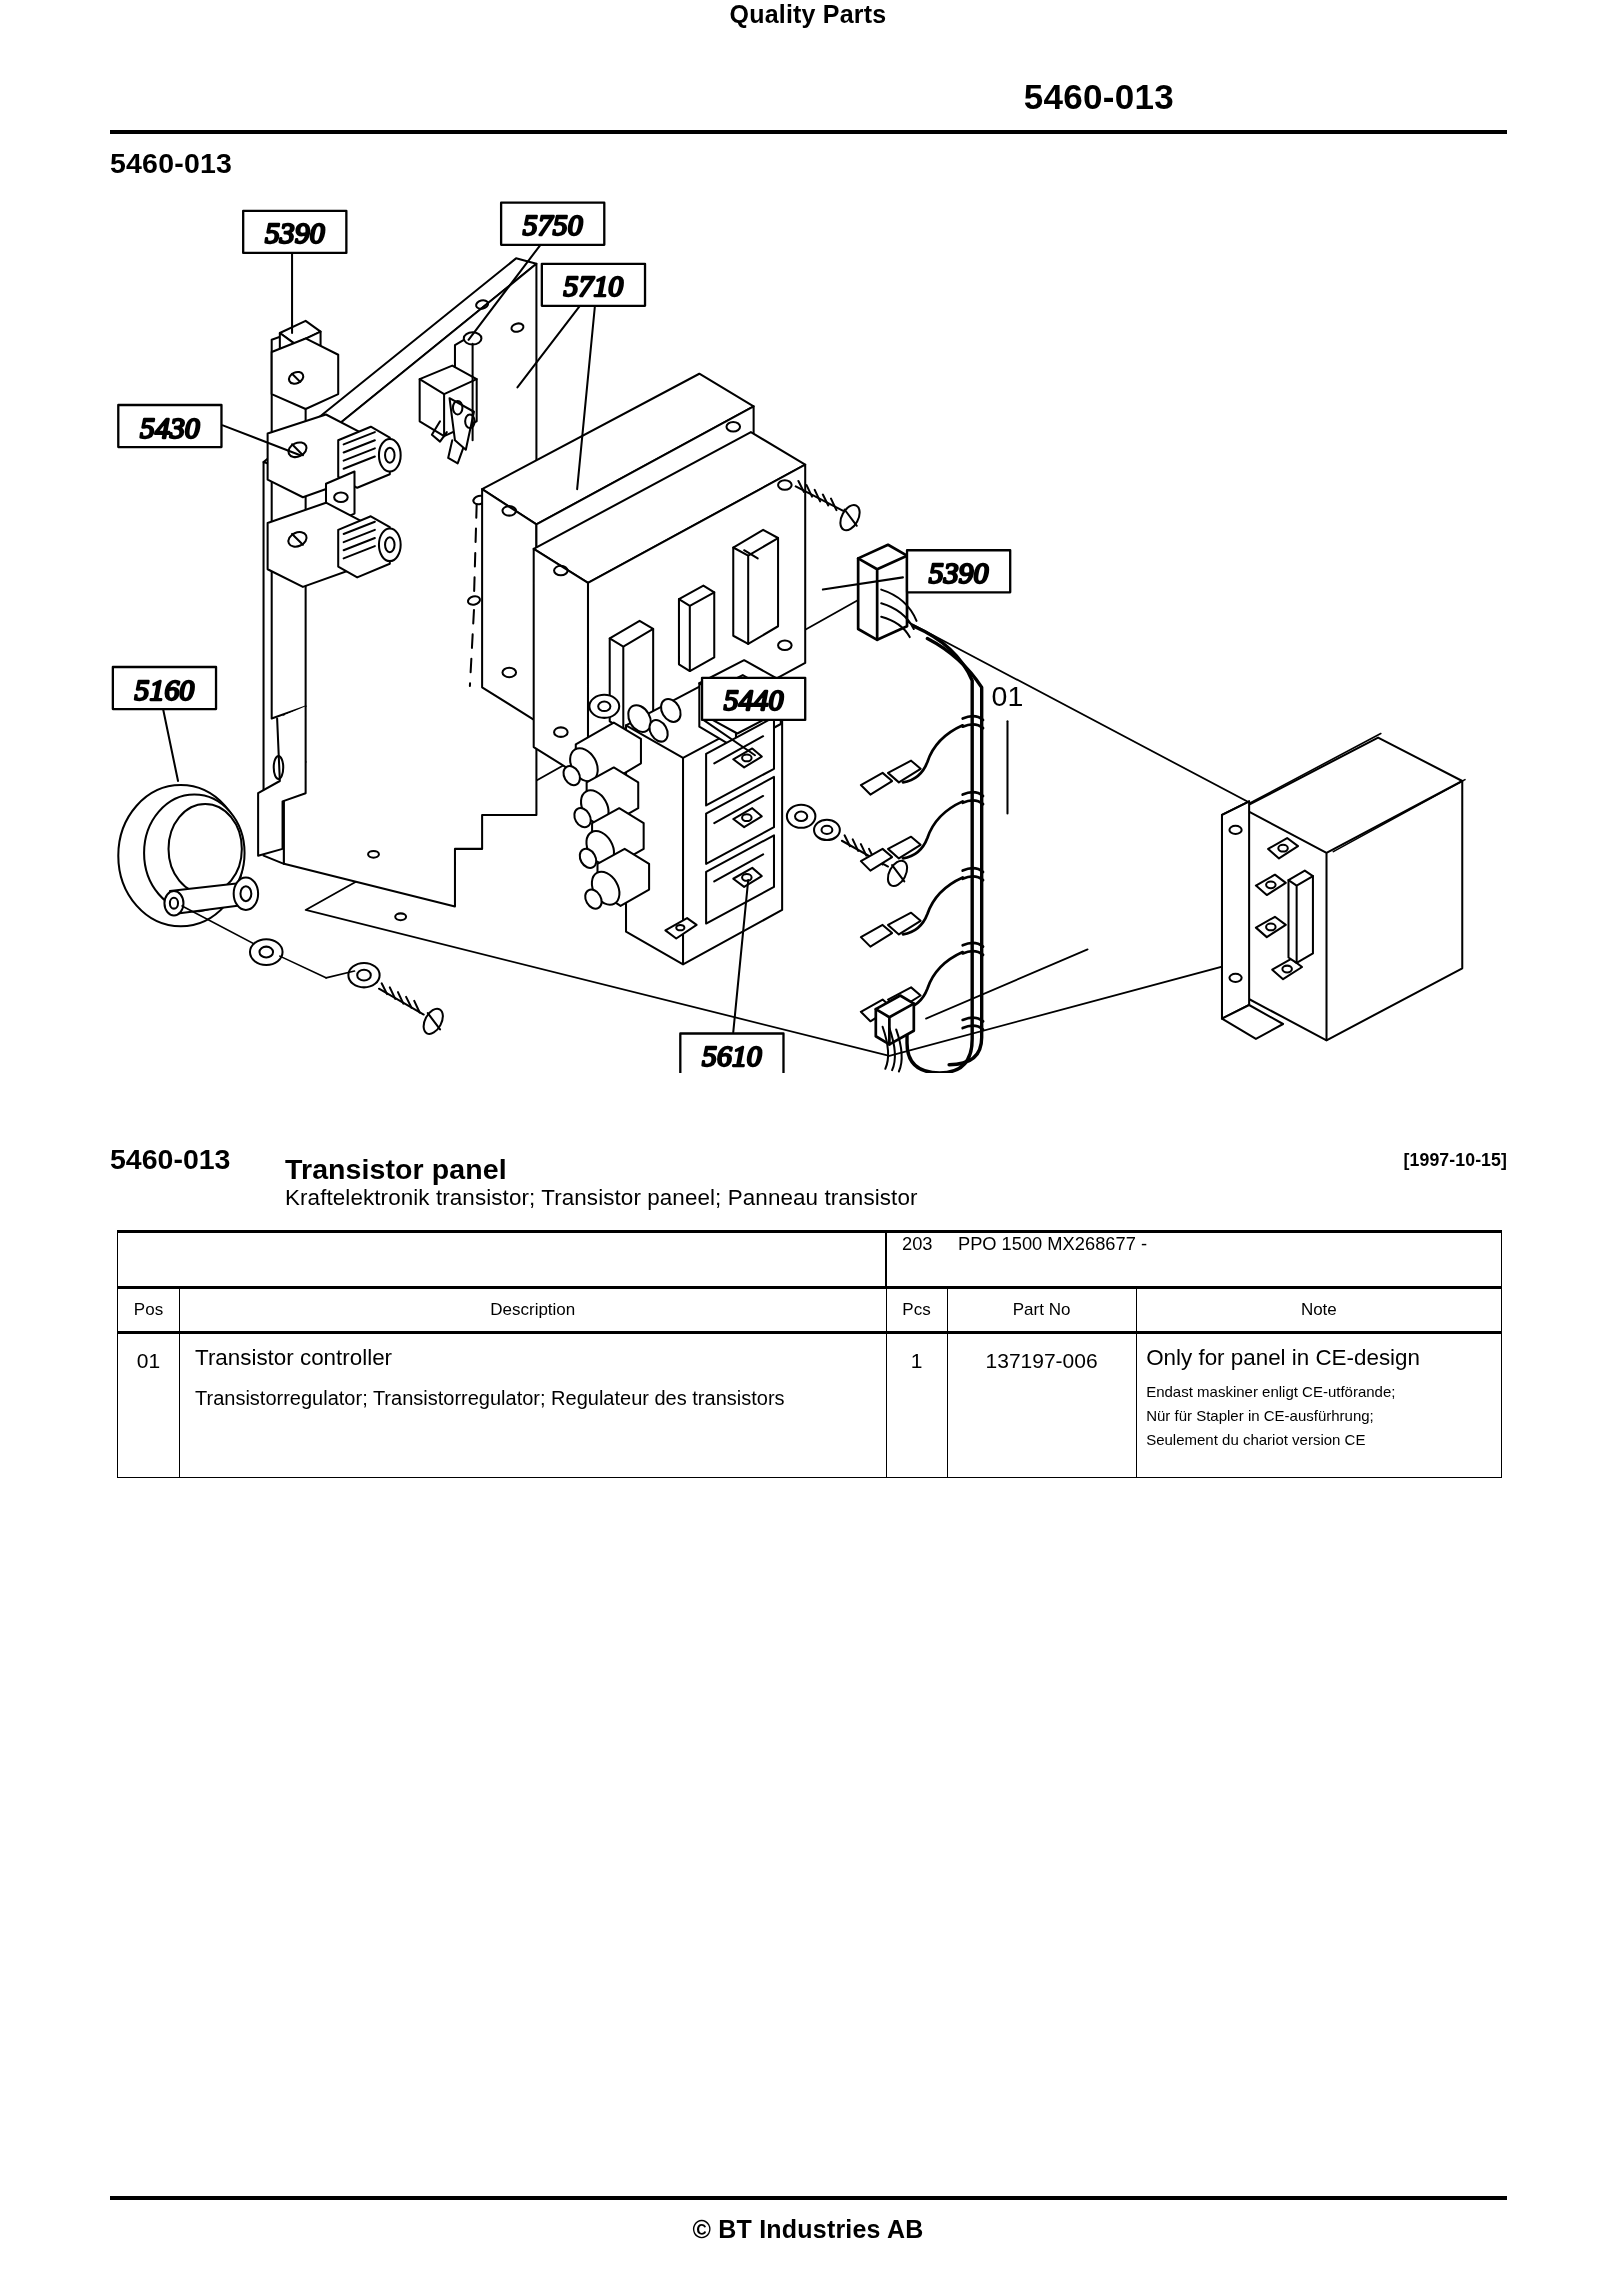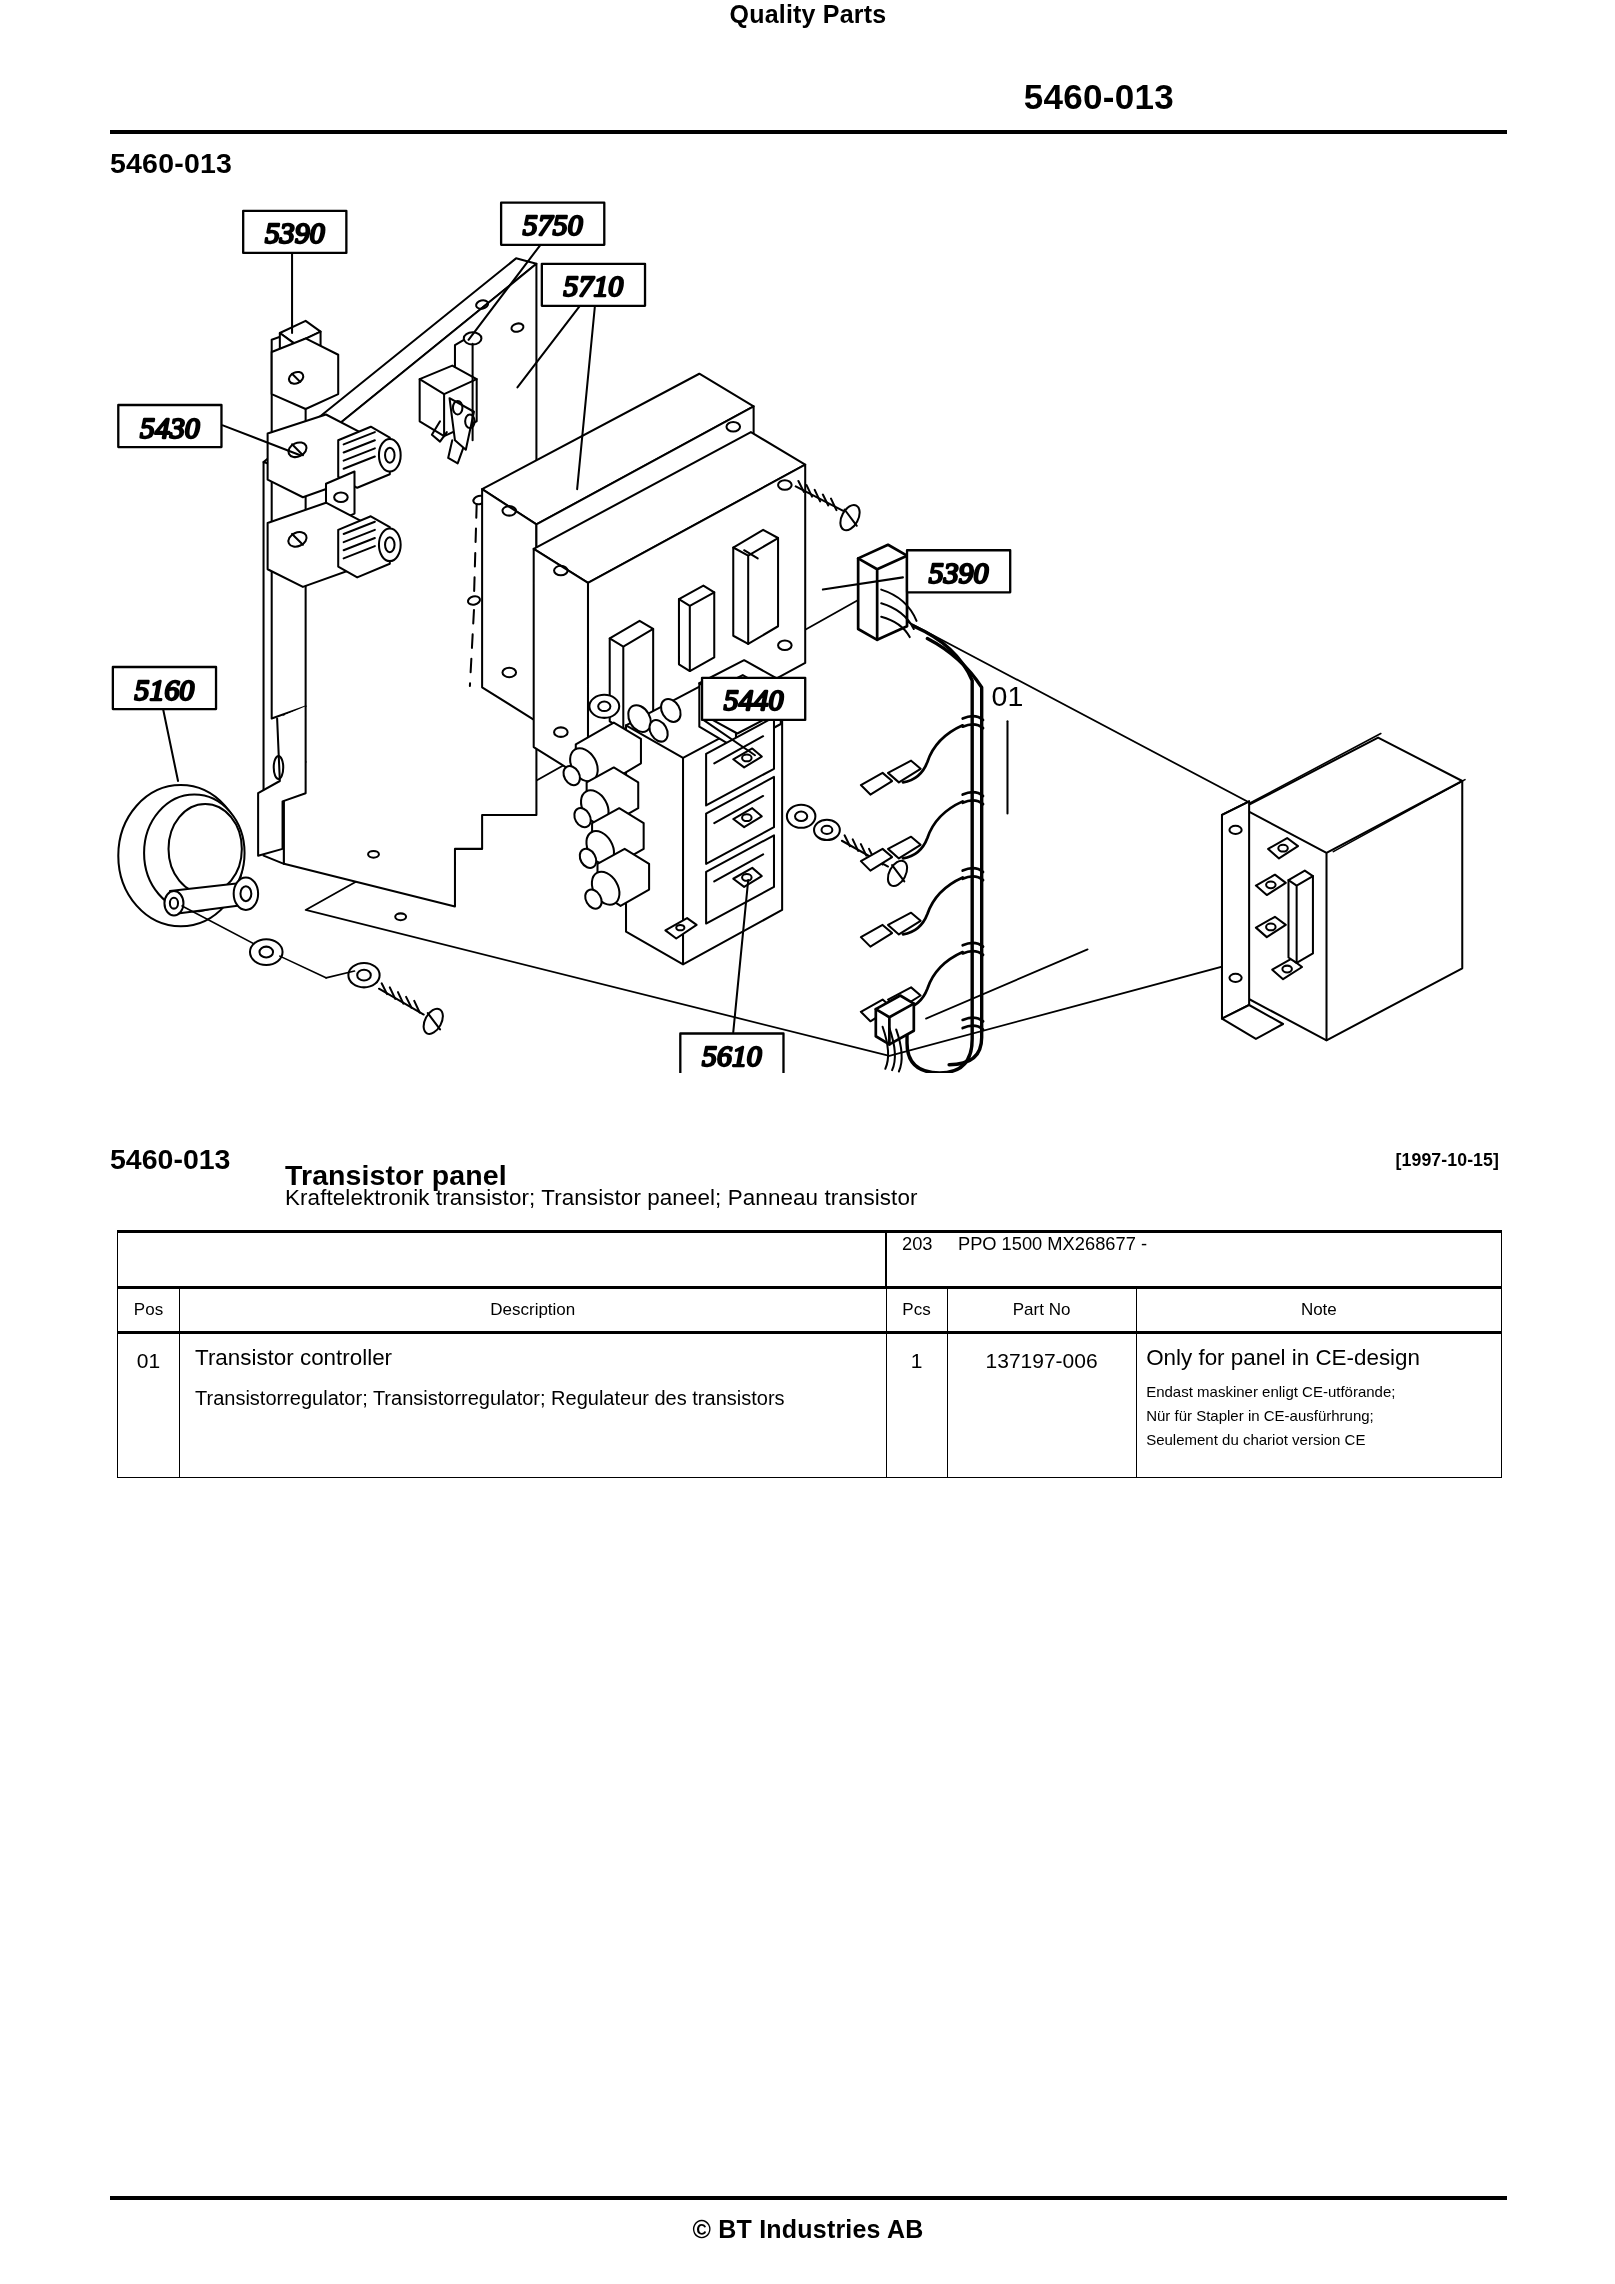--- a/index.html
+++ b/index.html
@@ -29,22 +29,22 @@
     font-weight:bold;font-size:28.5px;letter-spacing:0.2px;
   }
 
   
   .figure{position:absolute;left:102px;top:170px;width:1439px;height:903px;}
   .figure svg{display:block;width:100%;height:100%;}
 
   
   .tb{position:absolute;left:110px;top:1143px;width:1397px;height:81px;}
   .tb-code{position:absolute;left:0;top:0;font-weight:bold;font-size:28.5px;}
-  .tb-name{position:absolute;left:175px;top:16px;font-weight:bold;font-size:28.5px;letter-spacing:0.1px;}
-  .tb-date{position:absolute;right:8px;top:6.8px;font-weight:bold;font-size:17.7px;letter-spacing:0.1px;margin-left:20px;}
+  .tb-name{position:absolute;left:175px;top:10px;font-weight:bold;font-size:28.5px;letter-spacing:0.1px;}
+  .tb-date{position:absolute;right:0;top:6.8px;font-weight:bold;font-size:17.7px;letter-spacing:0.1px;margin-left:20px;}
   .tb-sub{position:absolute;left:175px;top:42px;font-size:22.4px;letter-spacing:0.1px;white-space:nowrap;}
 
   
   .tbl{position:absolute;left:117px;top:1230px;width:1385px;}
   table.parts{border-collapse:collapse;width:1385px;table-layout:fixed;}
   table.parts td,table.parts th{
     border:1.4px solid #000;padding:0;vertical-align:top;font-weight:normal;
   }
   .c-pos{width:62px;}
   .c-desc{width:706px;}

